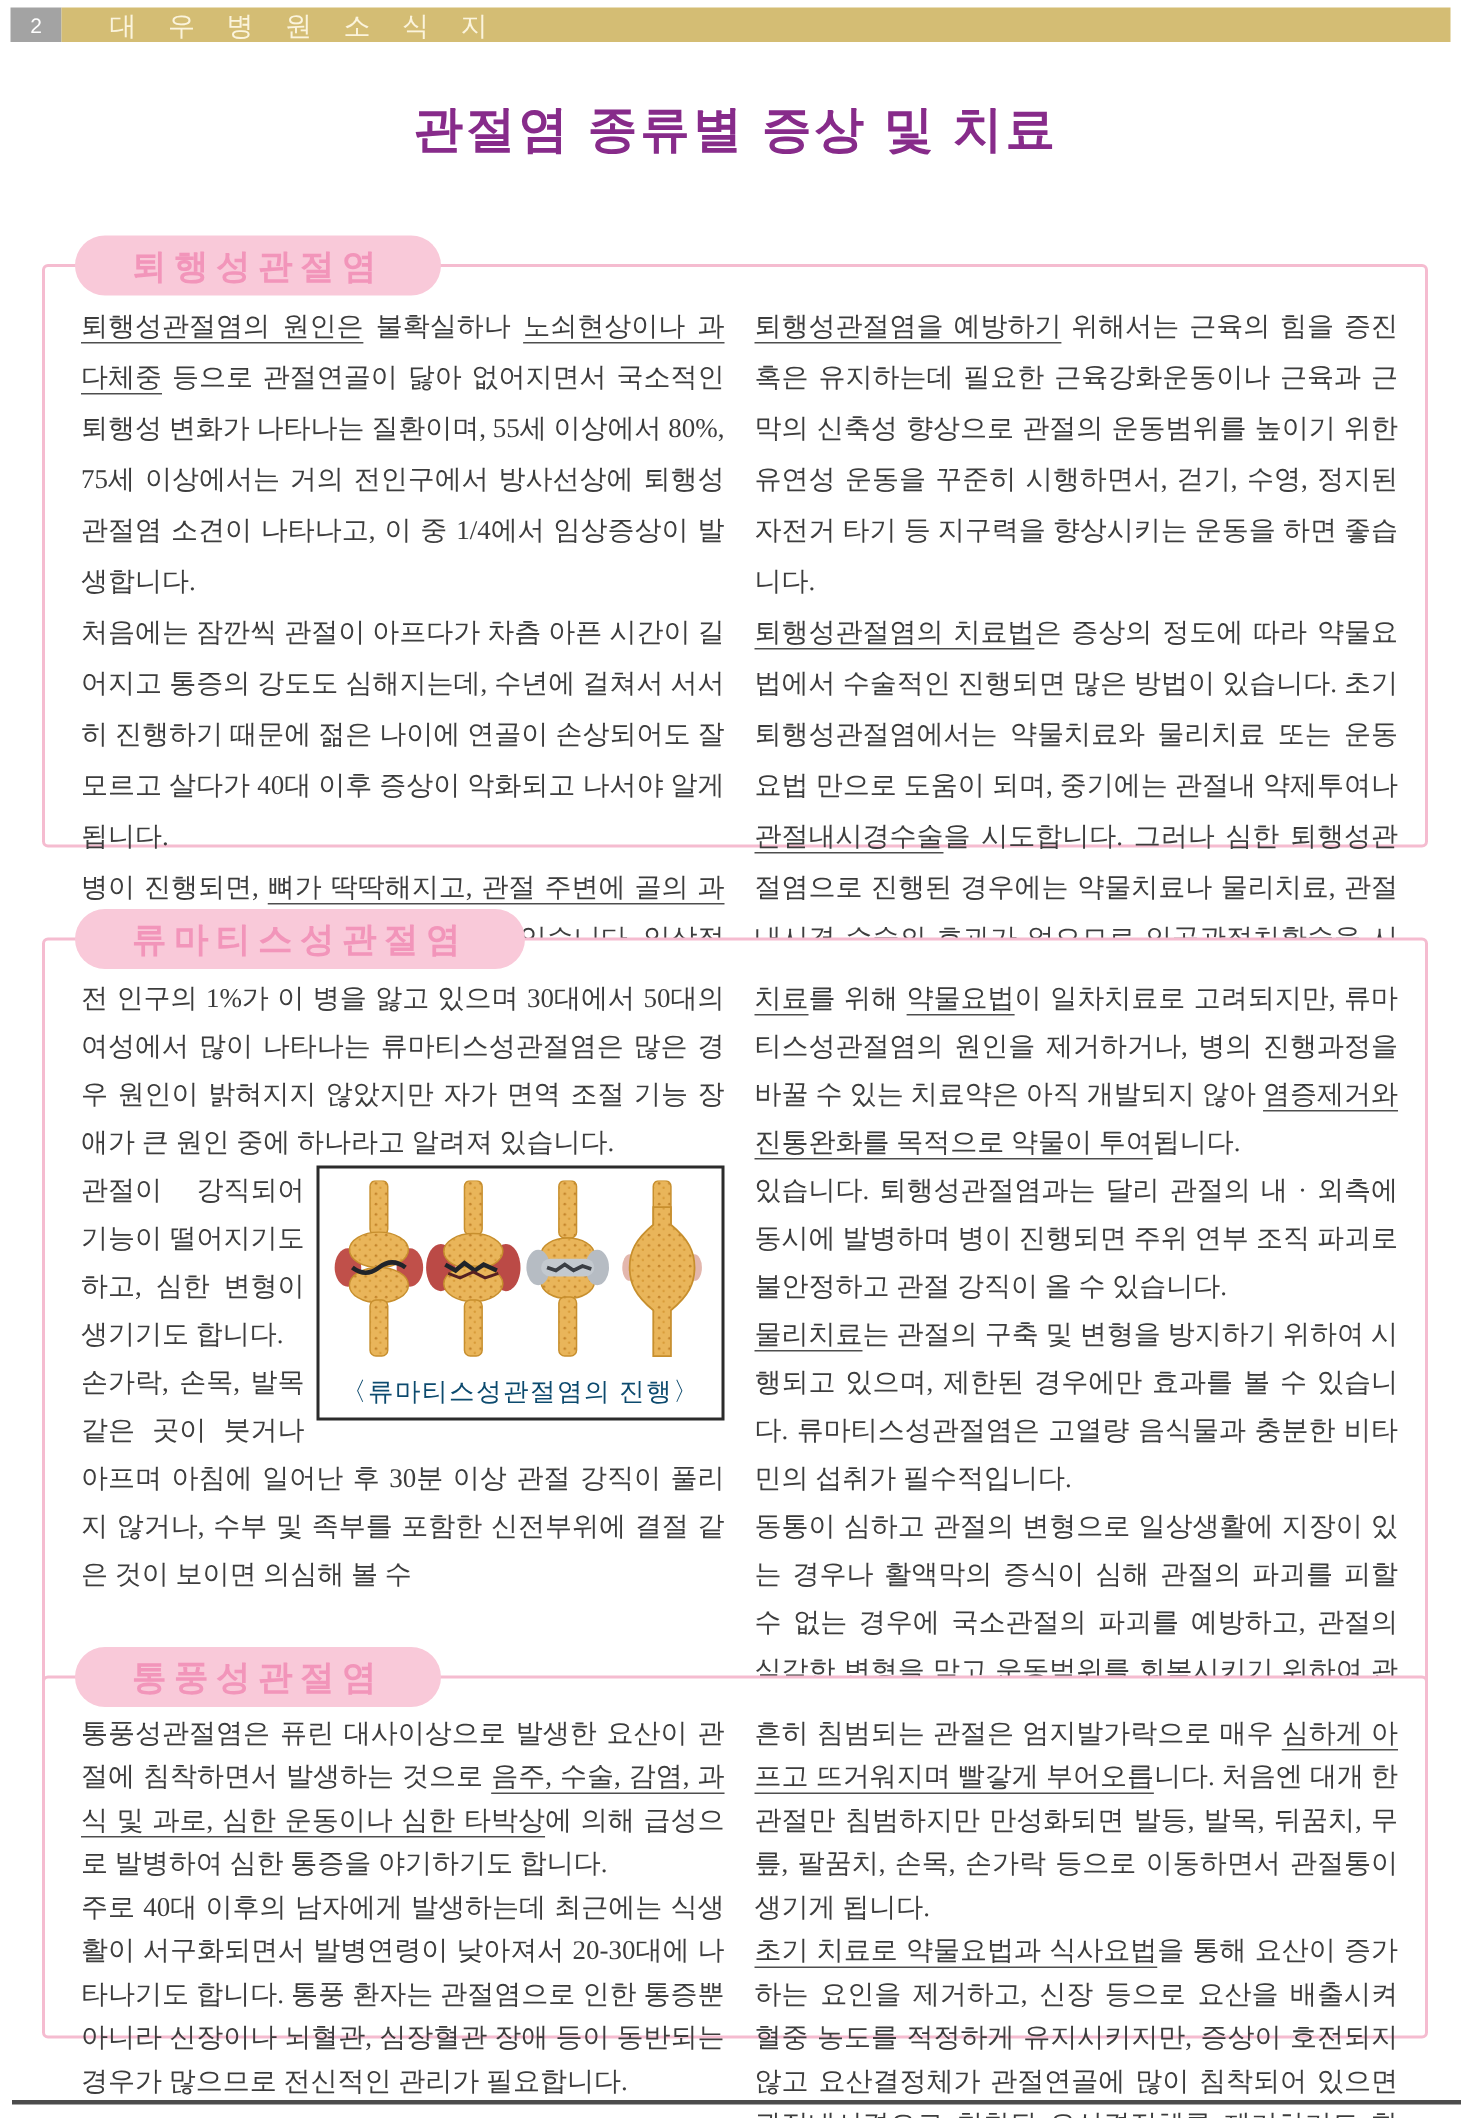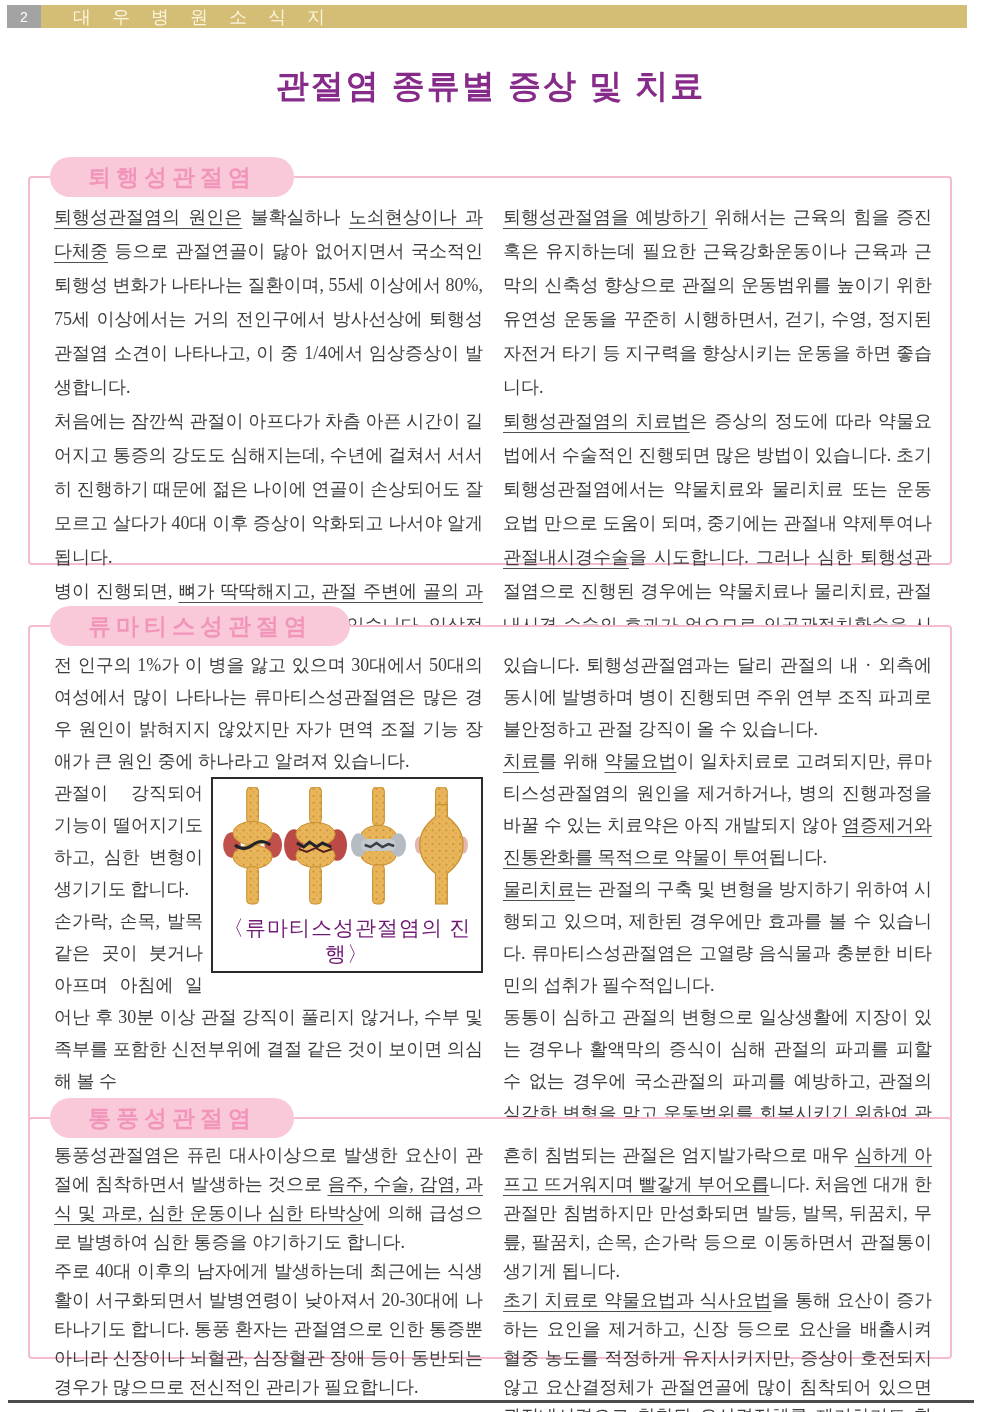--- a/index.html
+++ b/index.html
@@ -28,21 +28,21 @@
   .col{flex:1;min-width:0;text-align:justify;font-size:18px;}
   .sec1 .col{line-height:34px;}
   .sec2 .col{line-height:32px;}
   .sec3 .col{line-height:29px;}
   .col p{margin:0;}
   .u{text-decoration:underline;text-decoration-thickness:1.2px;text-underline-offset:5px;
      text-decoration-color:#4e4e4e;}
   
   .jointfig{float:right;width:272px;margin:4px 0 6px 8px;border:2px solid #2b2b2b;
             background:#ffffff;padding:8px 3px 4px;box-sizing:border-box;text-align:center;}
-  .jointfig figcaption{font-size:21px;line-height:26px;color:#701a75;letter-spacing:1px;
+  .jointfig figcaption{font-size:17px;line-height:26px;color:#0c4a6e;letter-spacing:1px;
             font-family:"Liberation Serif",serif;}
   
   .footline{position:absolute;top:1400px;left:8px;width:966px;height:3px;background:#4c4c4c;}
 </style>
 </head>
 <body>
 
 <div class="page">
 
   <div class="topbar">
@@ -124,22 +124,22 @@
             </g>
           </svg>
           <figcaption>〈류마티스성관절염의 진행〉</figcaption>
         </figure>
         <div>
             <p><span>관절이 강직되어 기능이 떨어지기도 하고, 심한 변형이 생기기도 합니다.</span></p>
             <p><span>손가락, 손목, 발목 같은 곳이 붓거나 아프며 아침에 일어난 후 30분 이상 관절 강직이 풀리지 않거나, 수부 및 족부를 포함한 신전부위에 결절 같은 것이 보이면 의심해 볼 수</span></p>
           </div>
       </div>
       <div class="col">
+          <p><span class="u">치료</span><span>를 위해 </span><span class="u">약물요법</span><span>이 일차치료로 고려되지만, 류마티스성관절염의 원인을 제거하거나, 병의 진행과정을 바꿀 수 있는 치료약은 아직 개발되지 않아 </span><span class="u">염증제거와 진통완화를 목적으로 약물이 투여</span><span>됩니다.</span></p>
           <p><span>있습니다. 퇴행성관절염과는 달리 관절의 내 · 외측에 동시에 발병하며 병이 진행되면 주위 연부 조직 파괴로 불안정하고 관절 강직이 올 수 있습니다.</span></p>
-          <p><span class="u">치료</span><span>를 위해 </span><span class="u">약물요법</span><span>이 일차치료로 고려되지만, 류마티스성관절염의 원인을 제거하거나, 병의 진행과정을 바꿀 수 있는 치료약은 아직 개발되지 않아 </span><span class="u">염증제거와 진통완화를 목적으로 약물이 투여</span><span>됩니다.</span></p>
           <p><span class="u">물리치료</span><span>는 관절의 구축 및 변형을 방지하기 위하여 시행되고 있으며, 제한된 경우에만 효과를 볼 수 있습니다. 류마티스성관절염은 고열량 음식물과 충분한 비타민의 섭취가 필수적입니다.</span></p>
           <p><span>동통이 심하고 관절의 변형으로 일상생활에 지장이 있는 경우나 활액막의 증식이 심해 관절의 파괴를 피할 수 없는 경우에 국소관절의 파괴를 예방하고, 관절의 심각한 변형을 막고 운동범위를 회복시키기 위하여 </span><span class="u">관절내시경수술</span><span>을 시행하게 됩니다. 그러나 관절이 완전히 파괴되어 쓰지 못하게 된 경우에는 </span><span class="u">인공관절치환술</span><span>을 실시합니다.</span></p>
         </div>
     </div>
   </div>
 
   <div class="sec sec3">
     <div class="pill">통풍성관절염</div>
     <div class="cols">
       <div class="col">

